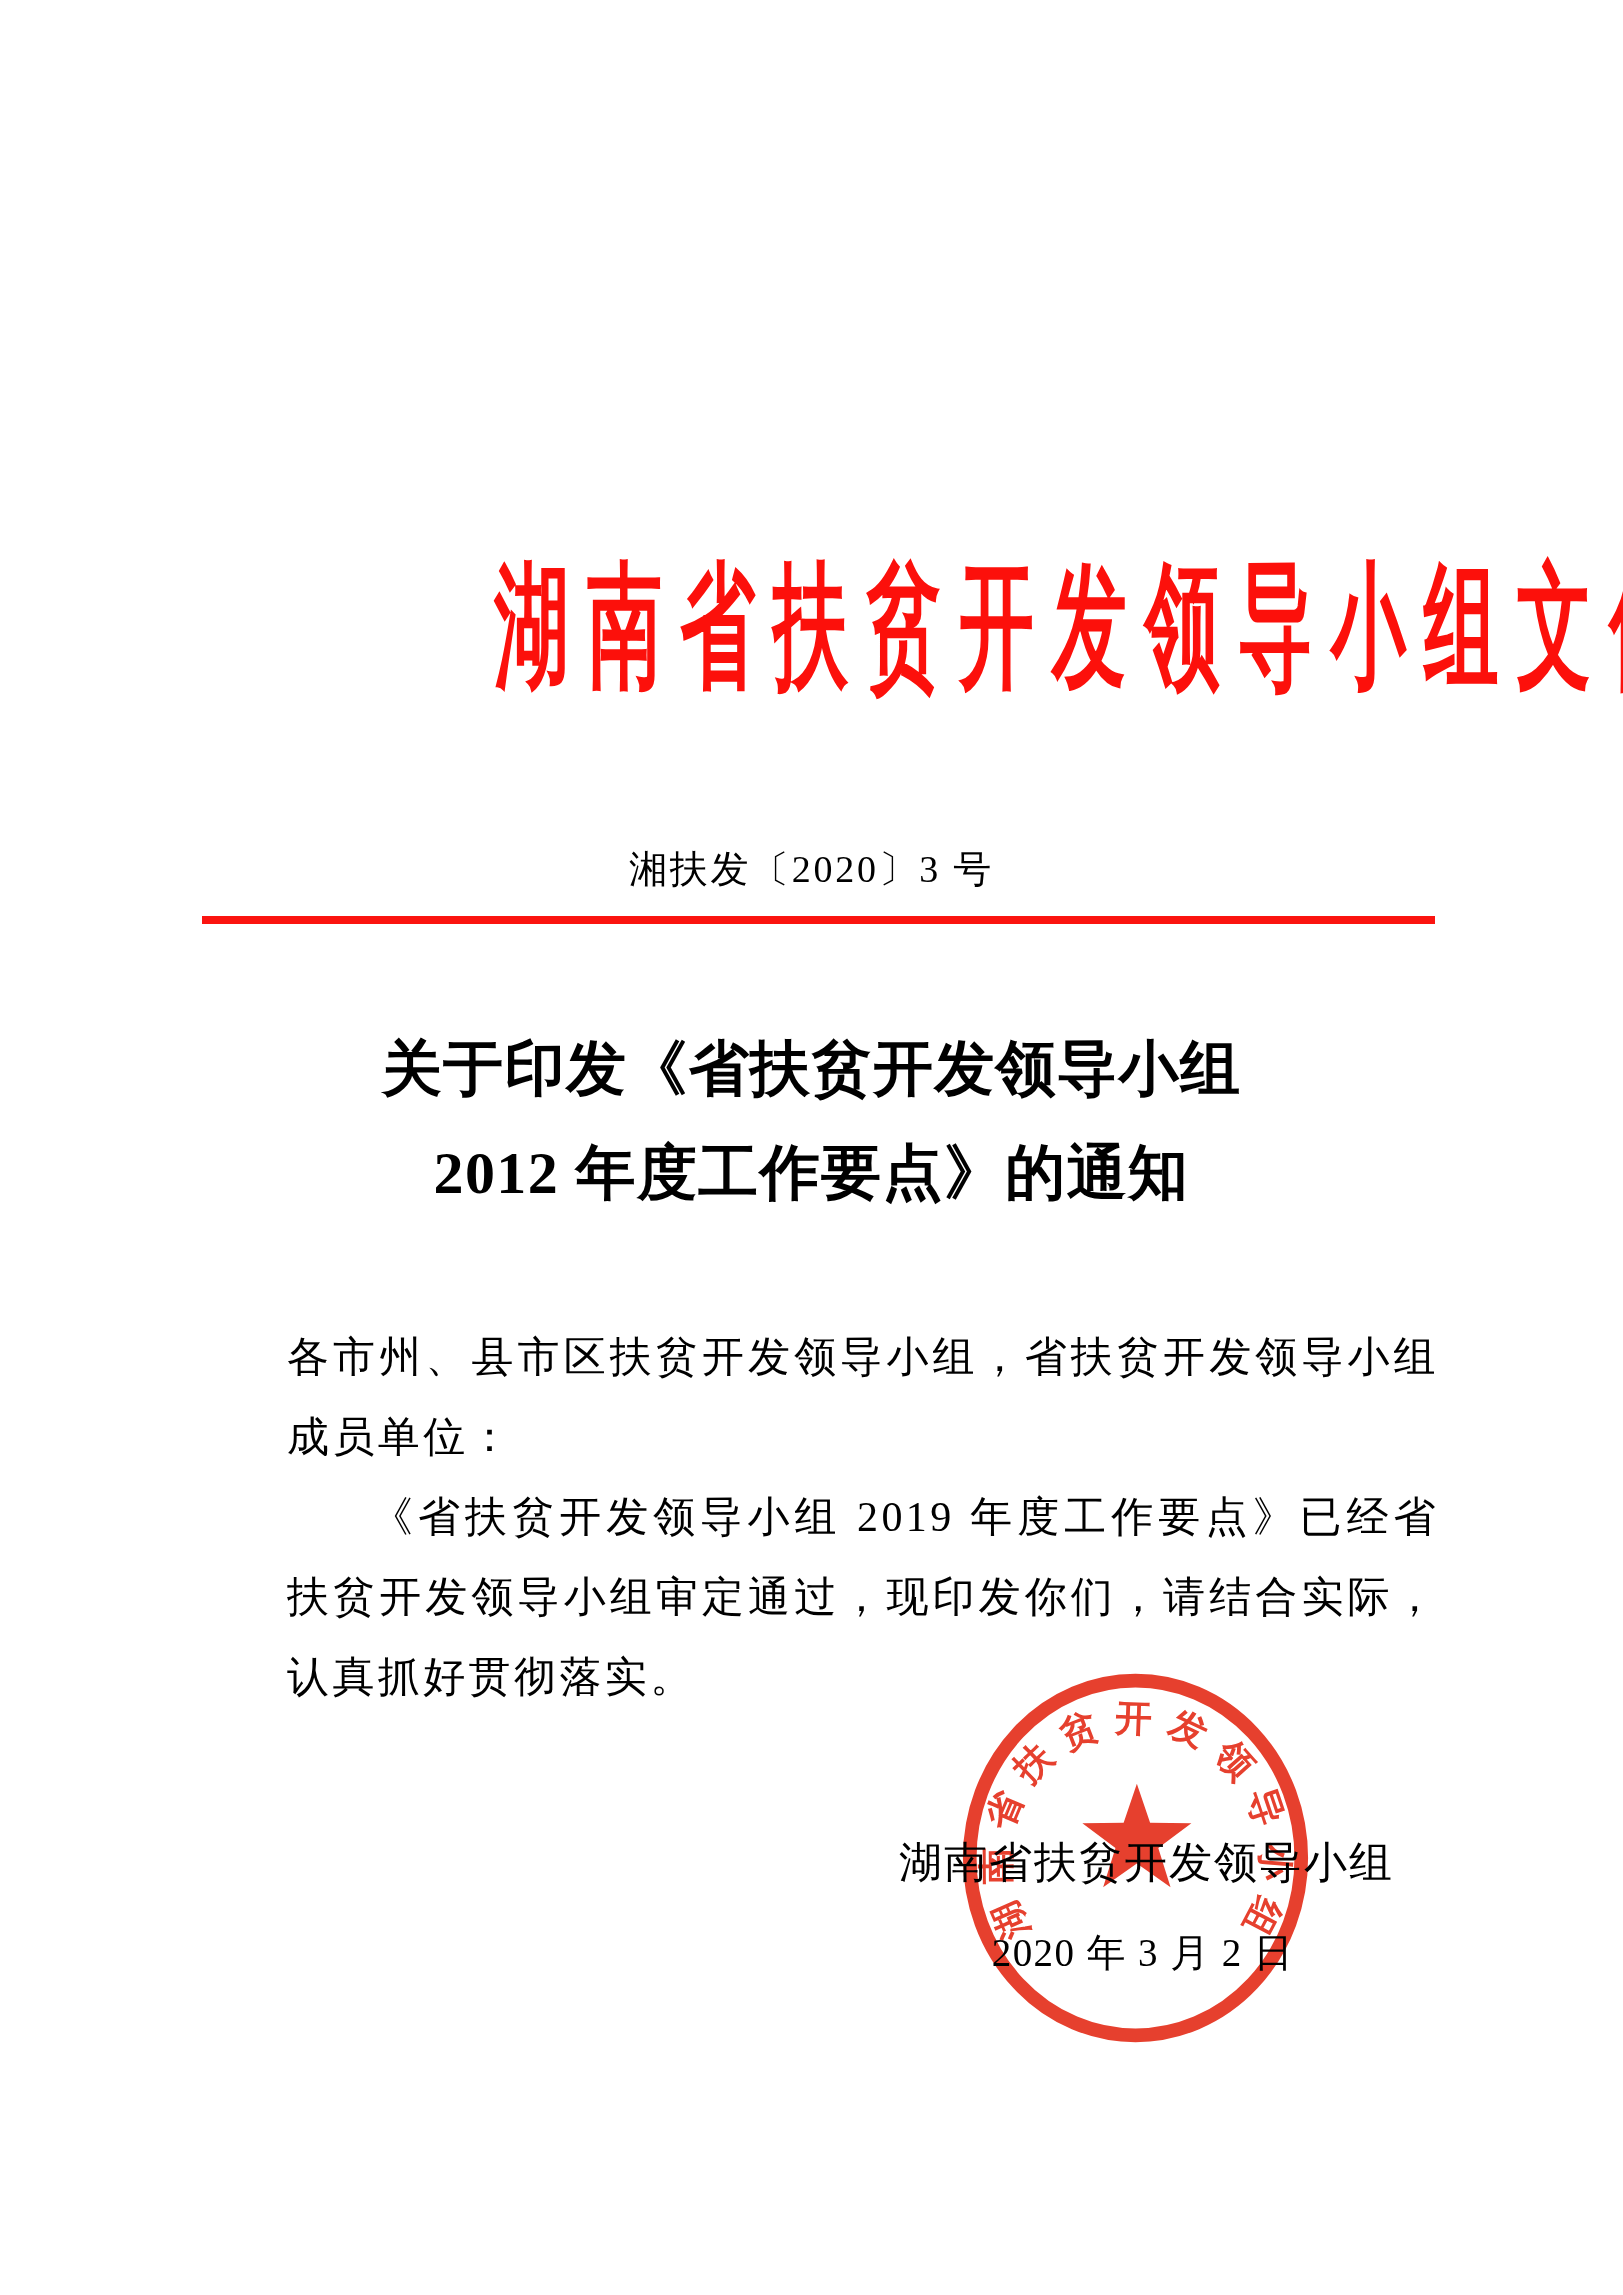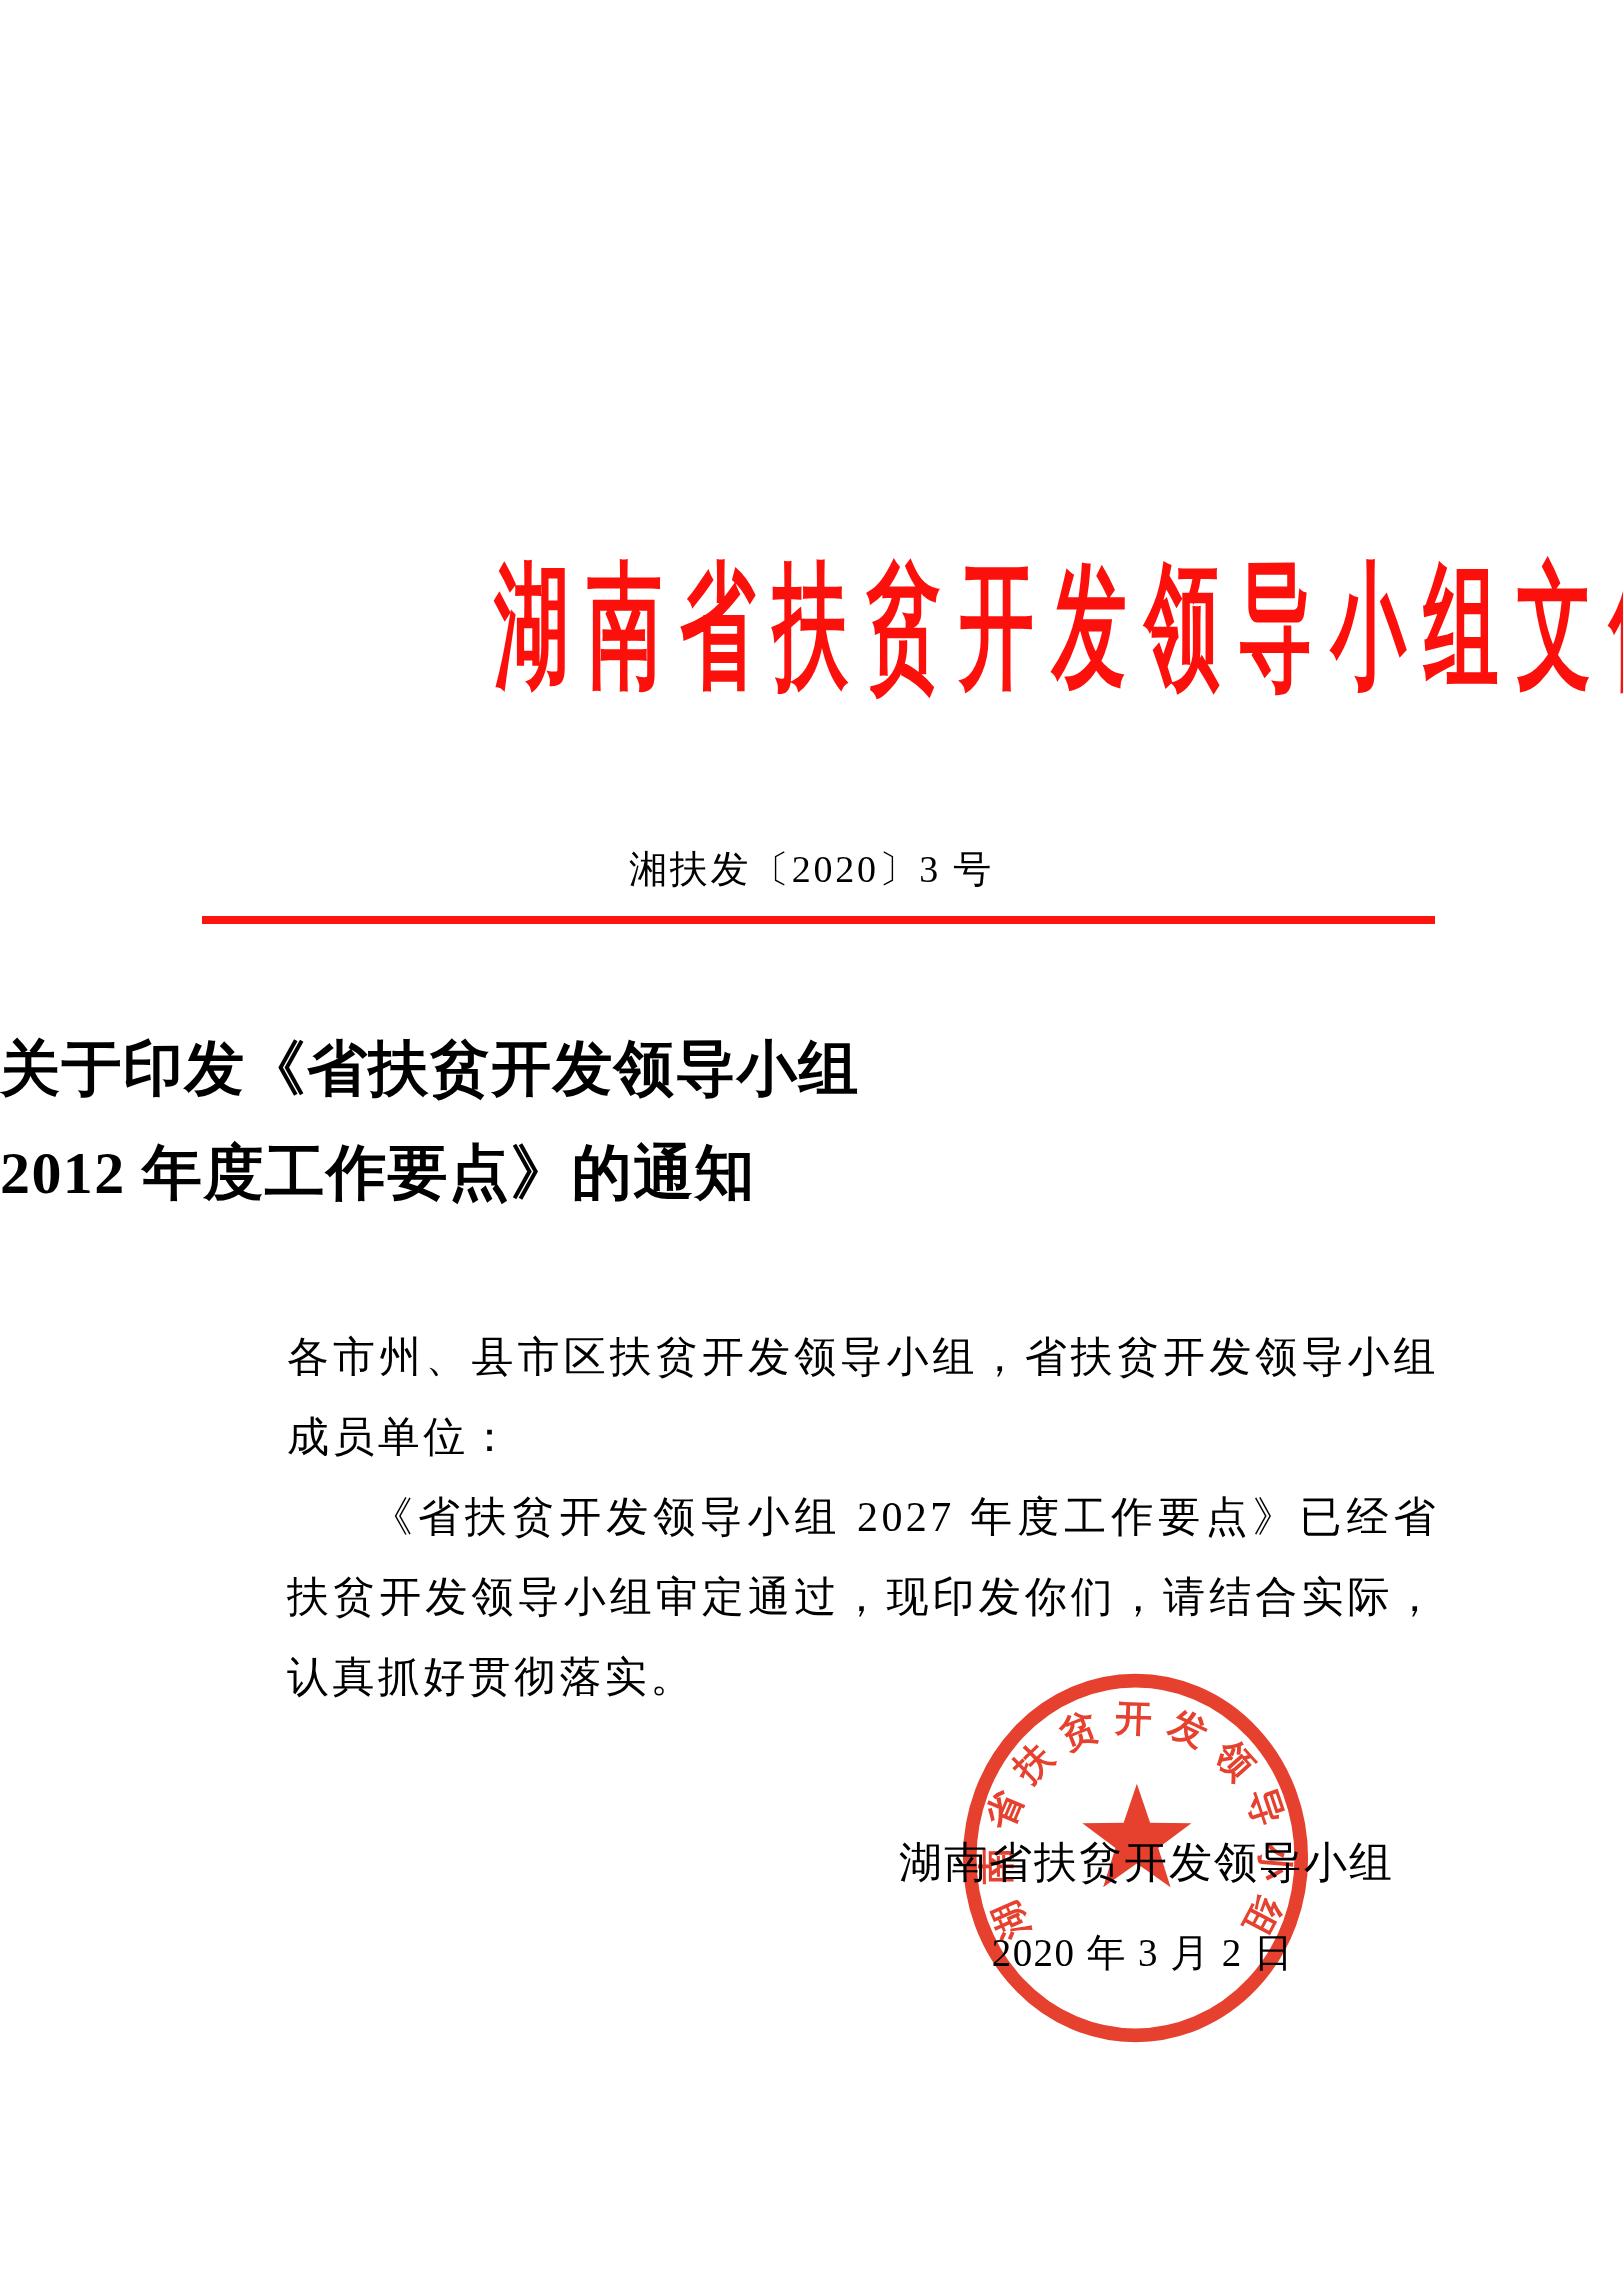--- a/index.html
+++ b/index.html
@@ -57,20 +57,21 @@
     height: 7.5px;
     background: #fb1410;
   }
 
   
   .doc-title {
     position: absolute;
     top: 1017px;
     left: 0;
     width: 100%;
+    text-align: center;
     font-size: 60px;
     font-weight: bold;
     line-height: 104px;
     letter-spacing: 1.4px;
   }
 
   
   .body-text {
     position: absolute;
     top: 1317px;
@@ -137,21 +138,21 @@
 
   <div class="red-rule"></div>
 
   <div class="doc-title">
     <div>关于印发《省扶贫开发领导小组</div>
     <div>2012 年度工作要点》的通知</div>
   </div>
 
   <div class="body-text">
     <p>各市州、县市区扶贫开发领导小组，省扶贫开发领导小组成员单位：</p>
-    <p class="indent">《省扶贫开发领导小组 2027 年度工作要点》已经省扶贫开发领导小组审定通过，现印发你们，请结合实际，认真抓好贯彻落实。</p>
+    <p class="indent">《省扶贫开发领导小组 2019 年度工作要点》已经省扶贫开发领导小组审定通过，现印发你们，请结合实际，认真抓好贯彻落实。</p>
   </div>
 
   <div class="seal">
     <svg viewBox="0 0 526 560" xmlns="http://www.w3.org/2000/svg" xmlns:xlink="http://www.w3.org/1999/xlink">
       <ellipse cx="263" cy="280" rx="243" ry="260" fill="none" stroke="#e6402e" stroke-width="20"></ellipse>
       <polygon points="265,171 245.6,228.3 185.1,229 233.6,265.2 215.6,323 265,288 314.4,323 296.4,265.2 344.9,229 284.4,228.3" fill="#e6402e"></polygon>
       <path id="seal-text-arc" fill="none" d="M 110.6 386.7 A 186 186 0 1 1 415.4 386.7"></path>
       <text class="seal-arc-text">
         <textPath href="#seal-text-arc" xlink:href="#seal-text-arc" startOffset="0">湖南省扶贫开发领导小组</textPath>
       </text>

